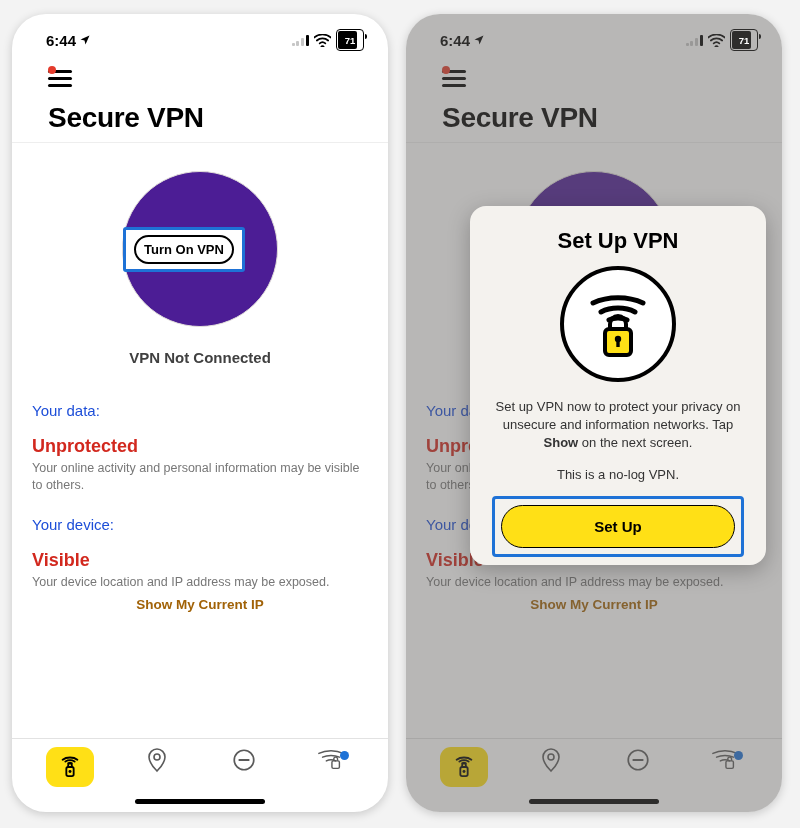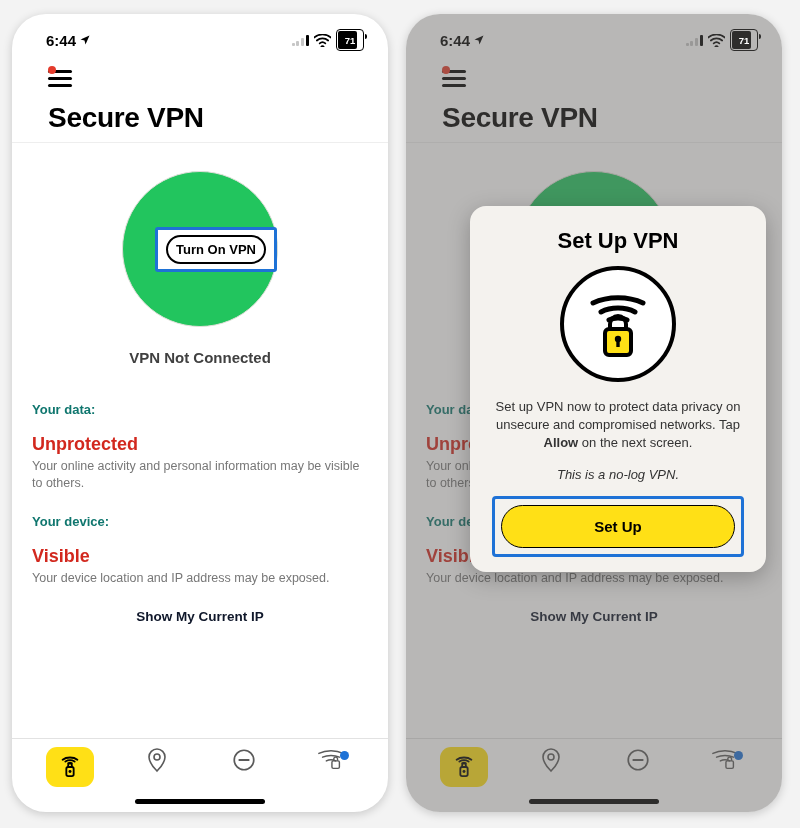--- a/index.html
+++ b/index.html
@@ -59,67 +59,67 @@
   .hamburger span:nth-child(2){top:7px;}
   .hamburger span:nth-child(3){top:14px;}
   .hamburger .dot{ position:absolute; top:-4px; right:-5px; width:8px; height:8px; border-radius:50%; background:#e43b2c;}
   .page-title { font-size: 28px; font-weight: 800; letter-spacing:-0.3px;}
   
   .divider { height:1px; background:#eee;}
   .content-wrap{ flex:1; padding: 0 20px; overflow:hidden;}
   .power-zone{ display:flex; flex-direction:column; align-items:center; padding: 28px 0 6px;}
   .power-circle{
     width: 156px; height:156px; border-radius:50%;
-    background:#22c55e; border:1px solid #e2dfda;
-    display:flex; align-items:center; justify-content:flex-end;
+    background:#4c1d95; border:1px solid #e2dfda;
+    display:flex; align-items:center; justify-content:flex-start;
     position:relative;
   }
   .highlight-box{
     border:3px solid #1e72d6; border-radius:3px; padding:5px 8px;
     background:#fff;
   }
   .turn-on-pill{
     border:2px solid #000; border-radius:999px;
     padding:5px 8px; font-size:13px; font-weight:700;
     background:#fff;
   }
   .vpn-status{ margin-top:22px; font-size:15px; font-weight:600; color:#404040;}
   .info-block{ margin-top:30px;}
-  .info-label{ font-size:13px; font-weight:700; color:#0f766e;}
+  .info-label{ font-size:15px; font-weight:400; color:#1d4ed8;}
   .info-status{ font-size:18px; font-weight:700; color:#d2281e; margin-top:17px;}
   .info-desc{ font-size:12.5px; color:#777; margin-top:3px; line-height:1.35;}
   .info-block + .info-block{ margin-top:22px;}
-  .show-ip{ text-align:center; margin-top:22px; color:#0f172a; font-weight:700; font-size:13.5px;}
+  .show-ip{ text-align:center; margin-top:6px; color:#a16207; font-weight:700; font-size:13.5px;}
   
   .tabbar{
     height:74px; border-top:1px solid #e2e2e2;
     display:flex; align-items:flex-start; justify-content:space-around;
     padding:8px 14px 0; position:relative;
   }
   .tabbar .tab{ width:48px; display:flex; align-items:center; justify-content:center; position:relative;}
   .tab.active{ background:#ffe016; border-radius:11px; height:40px;}
   .tab .blue-dot{ position:absolute; top:4px; right:6px; width:9px; height:9px; background:#1e72d6; border-radius:50%;}
   .home-indicator{ position:absolute; bottom:8px; left:50%; transform:translateX(-50%); width:130px; height:5px; background:#000; border-radius:3px;}
   
   .dim-layer{ position:absolute; inset:0; background:rgba(100,98,95,0.46);}
   .modal{
     position:absolute; left:16px; right:16px; top:192px;
-    background:#f4f2ee; border-radius:16px; padding:22px 22px 15px;
+    background:#f4f2ee; border-radius:16px; padding:22px 22px 8px;
     box-shadow:0 6px 22px rgba(0,0,0,0.25);
     margin-left:48px;
   }
   .modal-title{ text-align:center; font-size:22px; font-weight:800; margin-bottom:12px;}
   .modal-icon-wrap{ display:flex; justify-content:center; margin-bottom:16px;}
   .modal-circle{
     width:116px; height:116px; border:4px solid #000; border-radius:50%;
     display:flex; align-items:center; justify-content:center; background:#fff;
   }
   .modal-desc{ text-align:center; font-size:13px; color:#333; line-height:1.4;}
   .modal-desc b{ font-weight:700;}
-  .nolog{ text-align:center; font-size:13px; color:#333; margin-top:14px;font-style:italic;}
+  .nolog{ text-align:center; font-size:13px; color:#333; margin-top:14px;}
   .setup-wrap{ margin-top:14px; border:3px solid #1e72d6; border-radius:4px; padding:6px;}
   .setup-btn{
     width:100%; background:#ffe016; border:1.5px solid #000; border-radius:999px;
     padding:12px 0; text-align:center; font-size:15px; font-weight:700;
   }
   
   svg{ display:block; }
 </style>
 </head>
 <body>
@@ -321,20 +321,20 @@
           <path d="M18 27a26 16 0 0 1 34 0" stroke="#000" stroke-width="5" fill="none" stroke-linecap="round"></path>
           <path d="M26 35a14 9 0 0 1 18 0" stroke="#000" stroke-width="5" fill="none" stroke-linecap="round"></path>
           <rect x="22" y="44" width="26" height="26" rx="4" fill="#ffe016" stroke="#000" stroke-width="4"></rect>
           <path d="M27 44v-5a8 8 0 0 1 16 0v5" stroke="#000" stroke-width="4" fill="none"></path>
           <circle cx="35" cy="54" r="3.2" fill="#000"></circle>
           <rect x="33.3" y="55" width="3.4" height="7" fill="#000"></rect>
         </svg>
       </div>
     </div>
     <div class="modal-desc">
-      <span>Set up VPN now to protect data privacy on unsecure and compromised networks. Tap </span><b>Allow</b><span> on the next screen.</span>
+      <span>Set up VPN now to protect your privacy on unsecure and information networks. Tap </span><b>Show</b><span> on the next screen.</span>
     </div>
     <div class="nolog">This is a no-log VPN.</div>
     <div class="setup-wrap">
       <div class="setup-btn">Set Up</div>
     </div>
   </div>
 </div>
 
 </body></html>

